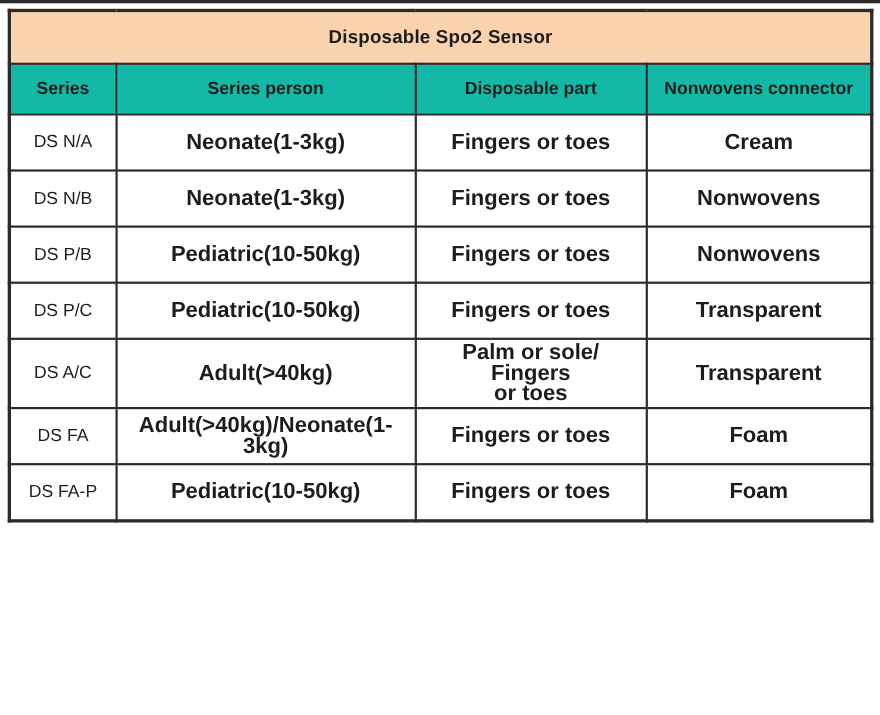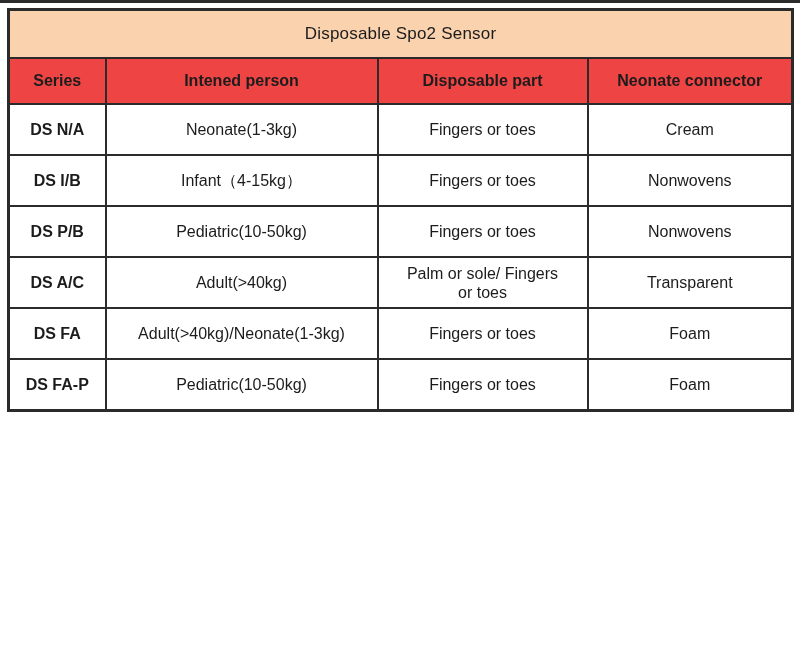--- a/index.html
+++ b/index.html
@@ -37,37 +37,38 @@
   .spec-table td, .spec-table th {
     text-align: center;
     vertical-align: middle;
     padding: 2px 4px;
     overflow: hidden;
   }
   .title-cell {
     height: 42px;
     background: #fad2ae;
     font-size: 17px;
-    font-weight: normal;
+    font-weight: bold;
     letter-spacing: 0.2px;
   }
   .head-row th {
     height: 40px;
-    background: #ef4444;
+    background: #14b8a6;
     font-size: 16px;
     font-weight: bold;
   }
   .data-row td {
     height: 45px;
     background: #ffffff;
-    font-size: 16px;
+    font-size: 20px;
     line-height: 19px;
+    font-weight: bold;
   }
   .data-row td.cell-series {
-    font-weight: bold;
+    font-weight: normal;
     font-size: 16px;
   }
   .data-row td.cell-part {
     white-space: pre-line;
   }
 </style>
 </head>
 <body>
 
 <div class="top-line"></div>
@@ -78,43 +79,49 @@
     <col style="width:272px">
     <col style="width:210px">
     <col style="width:205px">
   </colgroup>
   <thead>
     <tr>
       <td class="title-cell" colspan="4">Disposable Spo2 Sensor</td>
     </tr>
     <tr class="head-row">
       <th>Series</th>
-      <th>Intened person</th>
+      <th>Series person</th>
       <th>Disposable part</th>
-      <th>Neonate connector</th>
+      <th>Nonwovens connector</th>
     </tr>
   </thead>
   <tbody>
       <tr class="data-row">
     <td class="cell-series">DS N/A</td>
     <td class="cell-person">Neonate(1-3kg)</td>
     <td class="cell-part">Fingers or toes</td>
     <td class="cell-connector">Cream</td>
   </tr>
       <tr class="data-row">
-    <td class="cell-series">DS I/B</td>
-    <td class="cell-person">Infant（4-15kg）</td>
+    <td class="cell-series">DS N/B</td>
+    <td class="cell-person">Neonate(1-3kg)</td>
     <td class="cell-part">Fingers or toes</td>
     <td class="cell-connector">Nonwovens</td>
   </tr>
       <tr class="data-row">
     <td class="cell-series">DS P/B</td>
     <td class="cell-person">Pediatric(10-50kg)</td>
     <td class="cell-part">Fingers or toes</td>
     <td class="cell-connector">Nonwovens</td>
+  </tr>
+      <tr class="data-row">
+    <td class="cell-series">DS P/C</td>
+    <td class="cell-person">Pediatric(10-50kg)</td>
+    <td class="cell-part">Fingers or toes</td>
+    <td class="cell-connector">Transparent</td>
   </tr>
       <tr class="data-row">
     <td class="cell-series">DS A/C</td>
     <td class="cell-person">Adult(&gt;40kg)</td>
     <td class="cell-part">Palm or sole/   Fingers
 or toes</td>
     <td class="cell-connector">Transparent</td>
   </tr>
       <tr class="data-row">
     <td class="cell-series">DS FA</td>

